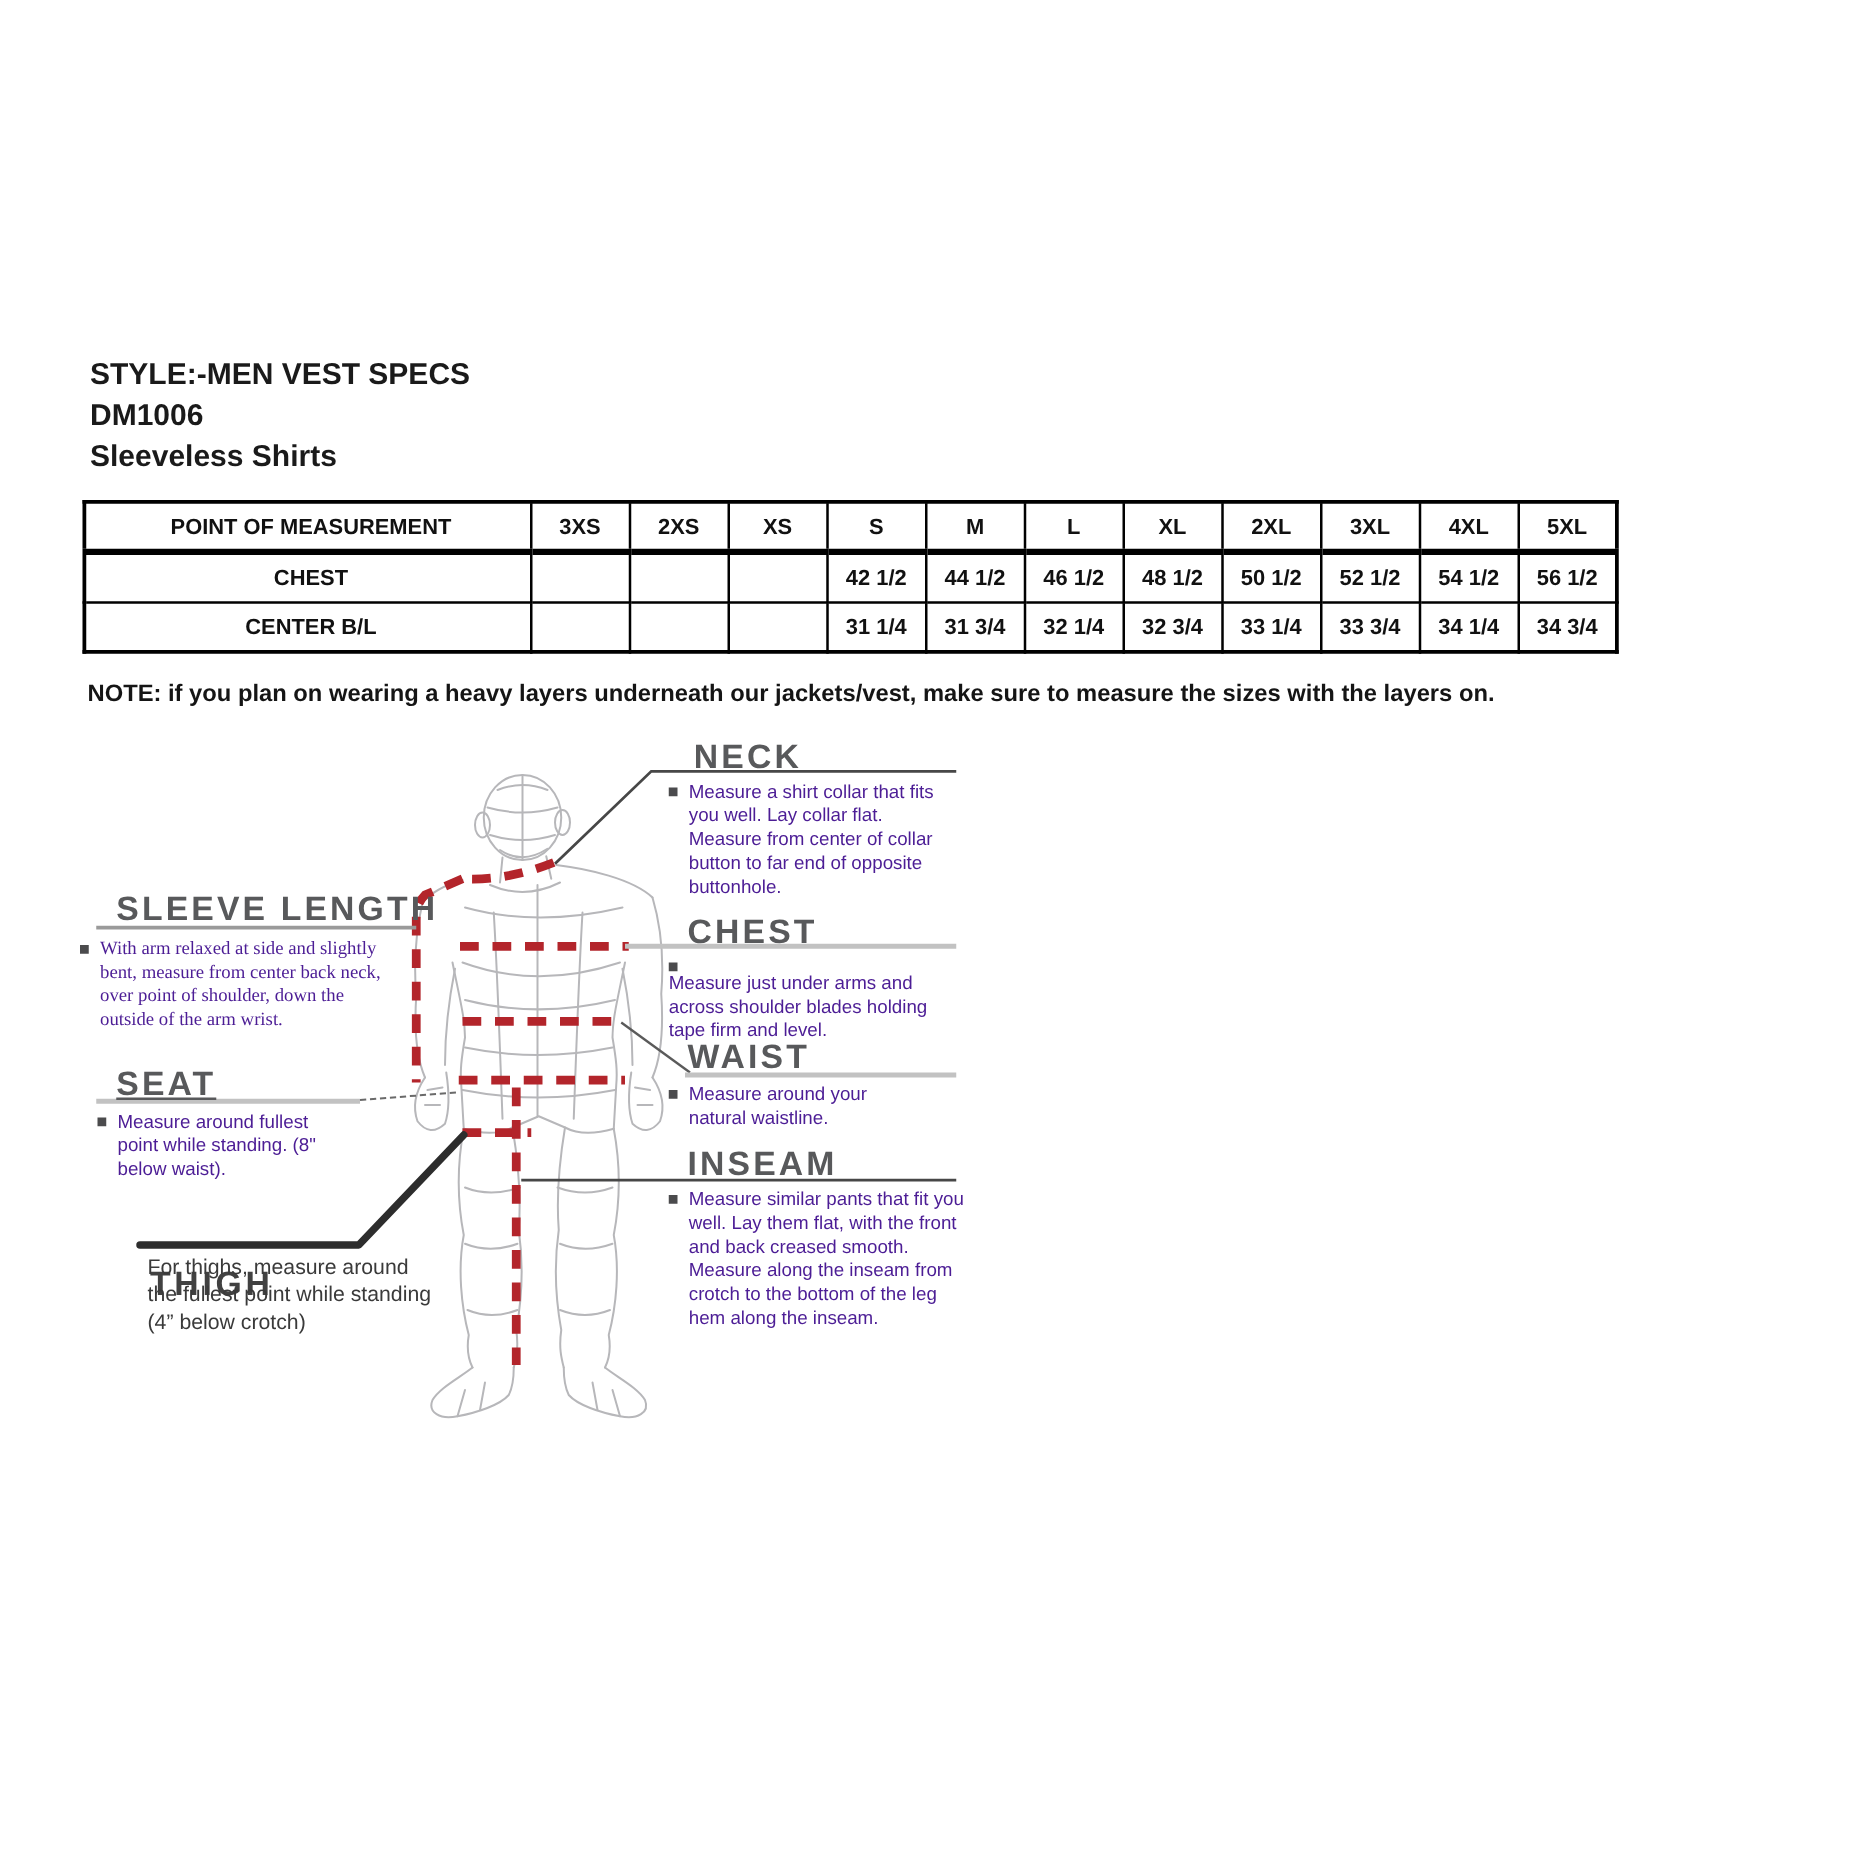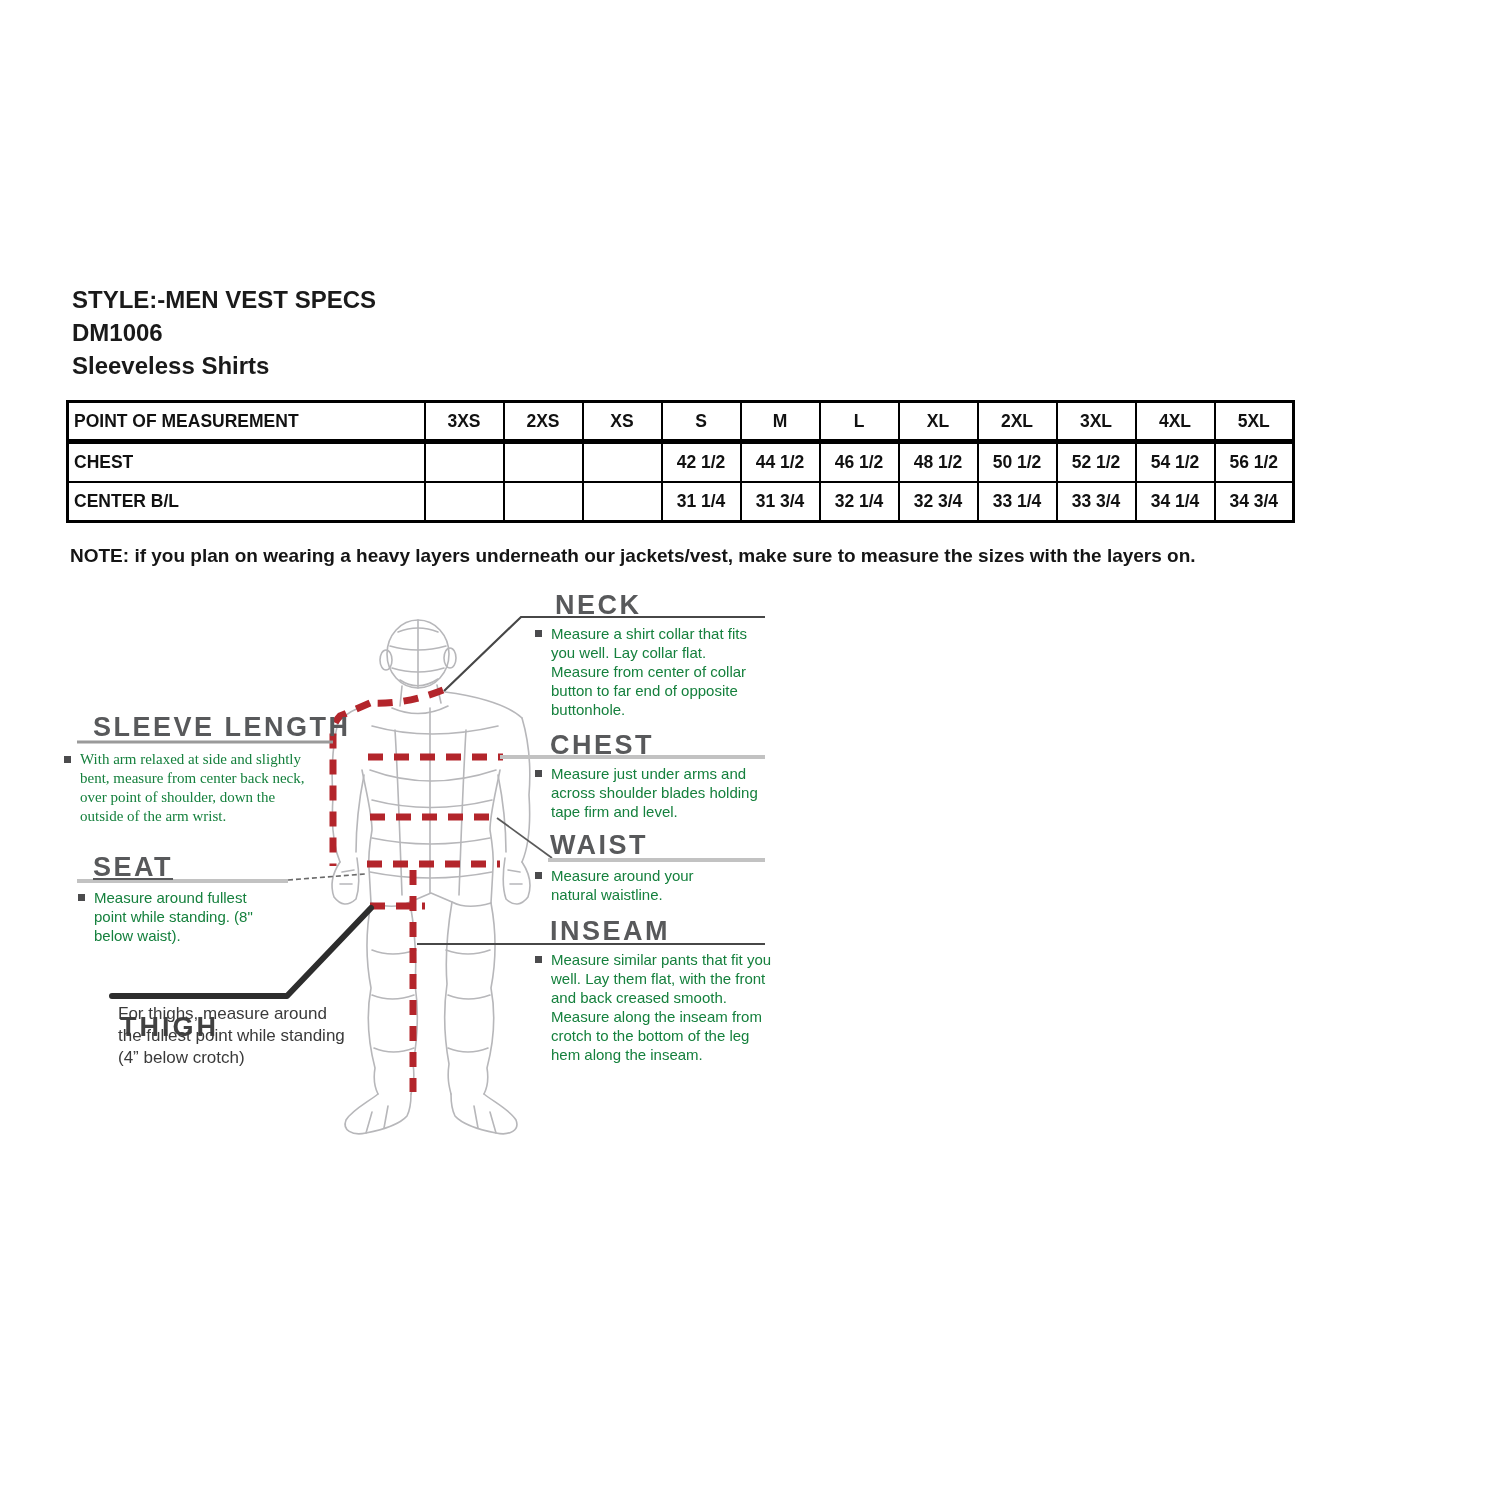--- a/index.html
+++ b/index.html
@@ -15,33 +15,33 @@
     position:absolute;left:66px;top:400px;width:1227px;
     border-collapse:collapse;table-layout:fixed;
     border:3px solid #000;
   }
   .size-table th,.size-table td{
     border:2px solid #000;font-size:17.5px;font-weight:bold;color:#111;
     text-align:center;padding:0;white-space:nowrap;overflow:hidden;
   }
   .size-table th{height:36px;border-bottom:5px solid #000;}
   .size-table td{height:37px;}
-  .size-table .rowhead{text-align:left;padding-left:5px;}
+  .size-table .rowhead{text-align:center;padding-left:5px;}
   
   .note{position:absolute;left:70px;top:545px;font-size:19px;font-weight:bold;color:#151515;white-space:nowrap;}
   
   .diagram-svg{position:absolute;left:0;top:0;}
   
   .dg-heading{
     position:absolute;font-size:27px;font-weight:600;letter-spacing:2.5px;
     color:#58595b;white-space:nowrap;
   }
   .dg-desc{position:absolute;display:flex;align-items:flex-start;}
   .dg-desc .bullet{flex:none;width:7px;height:7px;background:#4b4b4d;margin:6px 9px 0 0;}
-  .dg-desc p{margin:0;font-size:15px;line-height:1.27;color:#15803d;}
+  .dg-desc p{margin:0;font-size:15px;line-height:1.27;color:#4c1d95;}
   .thigh-heading{font-size:27px;letter-spacing:3px;color:#414141;}
   .thigh-desc p{font-size:17px;line-height:1.3;color:#3a3a3a;}
 </style>
 </head>
 <body>
 
 <div class="page">
 
   <div class="title-block">
     <div class="title-line">STYLE:-MEN VEST SPECS</div>
@@ -207,21 +207,21 @@
     <p>Measure a shirt collar that fits you well. Lay collar flat. Measure from center of collar button to far end of opposite buttonhole.</p>
   </div>
 
   <div class="dg-heading" style="left:93px;top:712px;">SLEEVE LENGTH</div>
   <div class="dg-desc" style="left:64px;top:750px;width:242px;font-family:Liberation Serif, serif;">
     <span class="bullet"></span>
     <p>With arm relaxed at side and slightly bent, measure from center back neck, over point of shoulder, down the outside of the arm wrist.</p>
   </div>
 
   <div class="dg-heading" style="left:550px;top:730px;">CHEST</div>
-  <div class="dg-desc" style="left:535px;top:764px;width:235px;">
+  <div class="dg-desc" style="left:535px;top:764px;width:235px;flex-direction:column;">
     <span class="bullet"></span>
     <p>Measure just under arms and across shoulder blades holding tape firm and level.</p>
   </div>
 
   <div class="dg-heading" style="left:550px;top:830px;">WAIST</div>
   <div class="dg-desc" style="left:535px;top:866px;width:175px;">
     <span class="bullet"></span>
     <p>Measure around your natural waistline.</p>
   </div>
 

